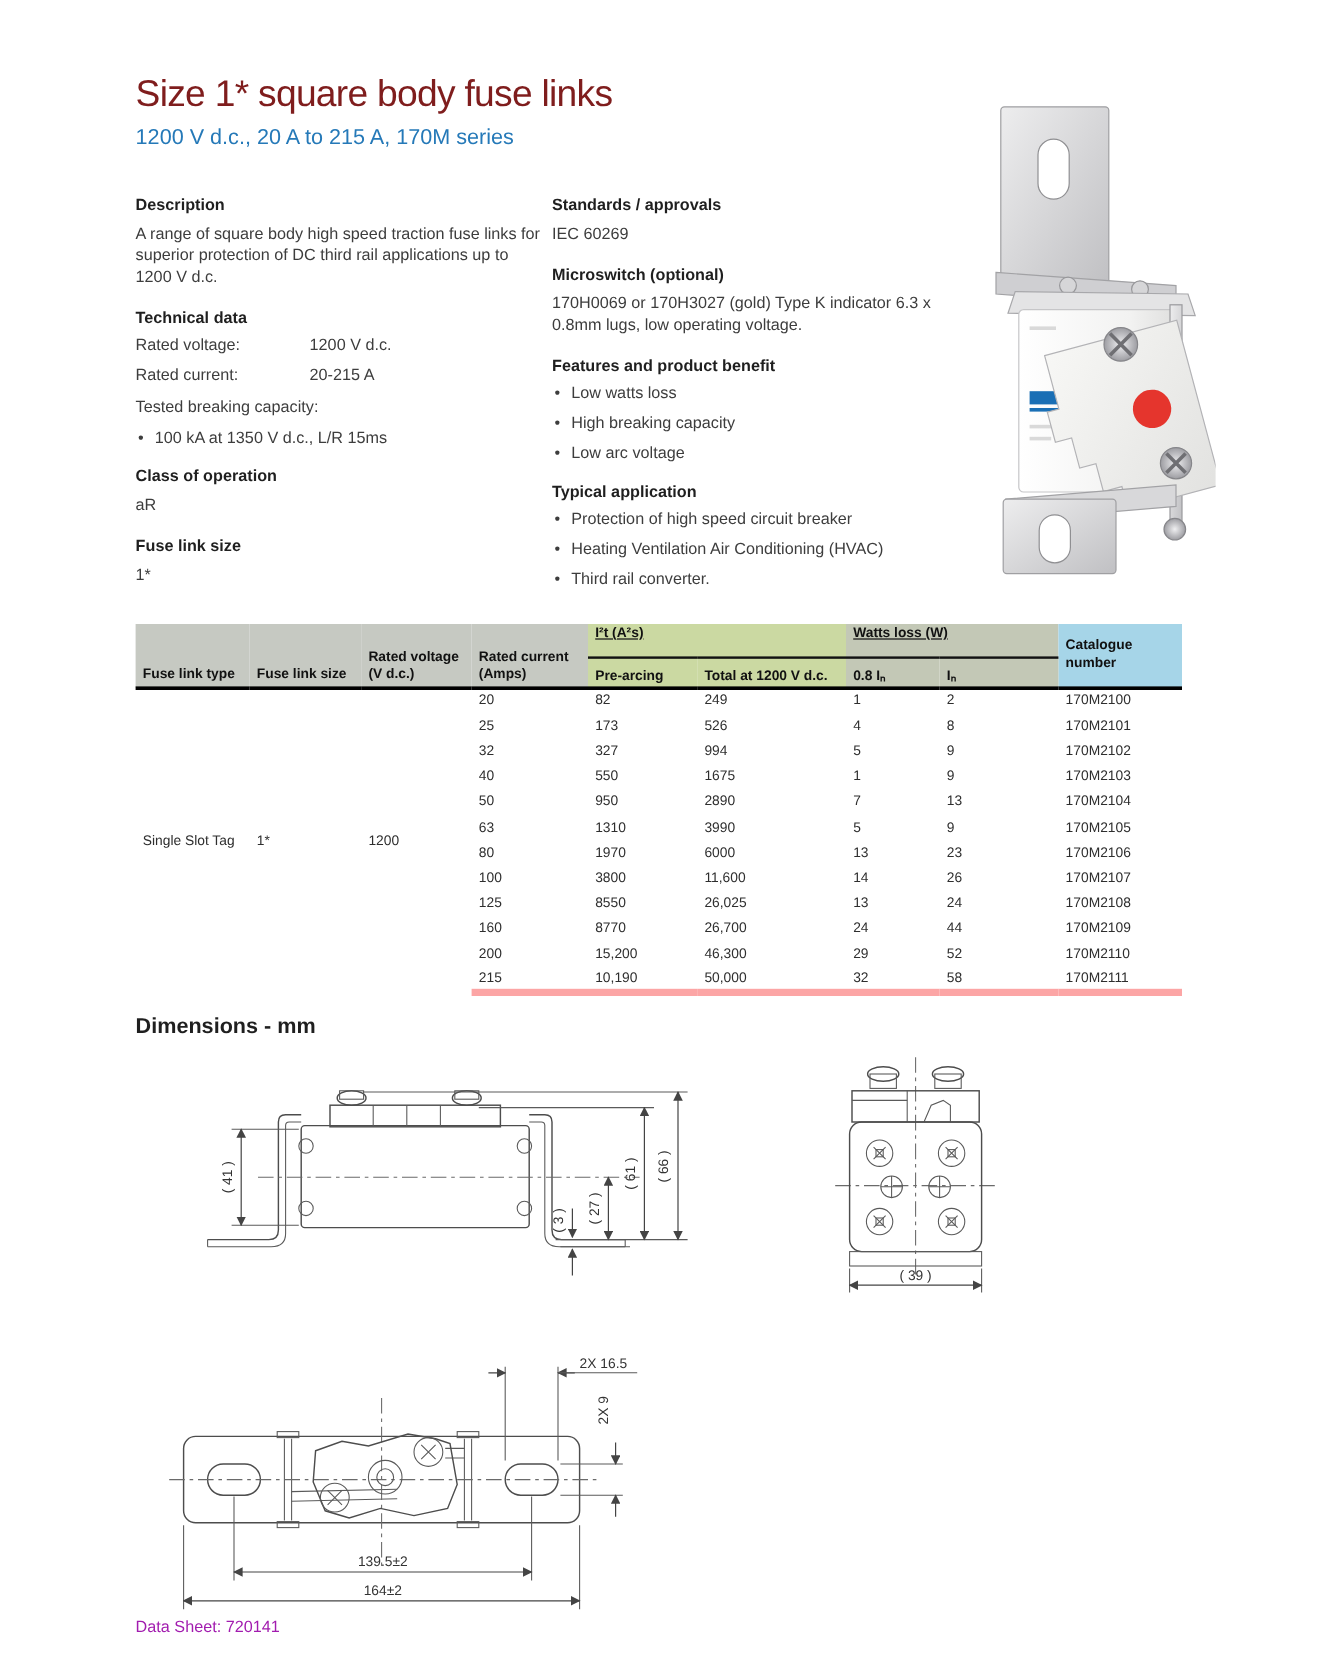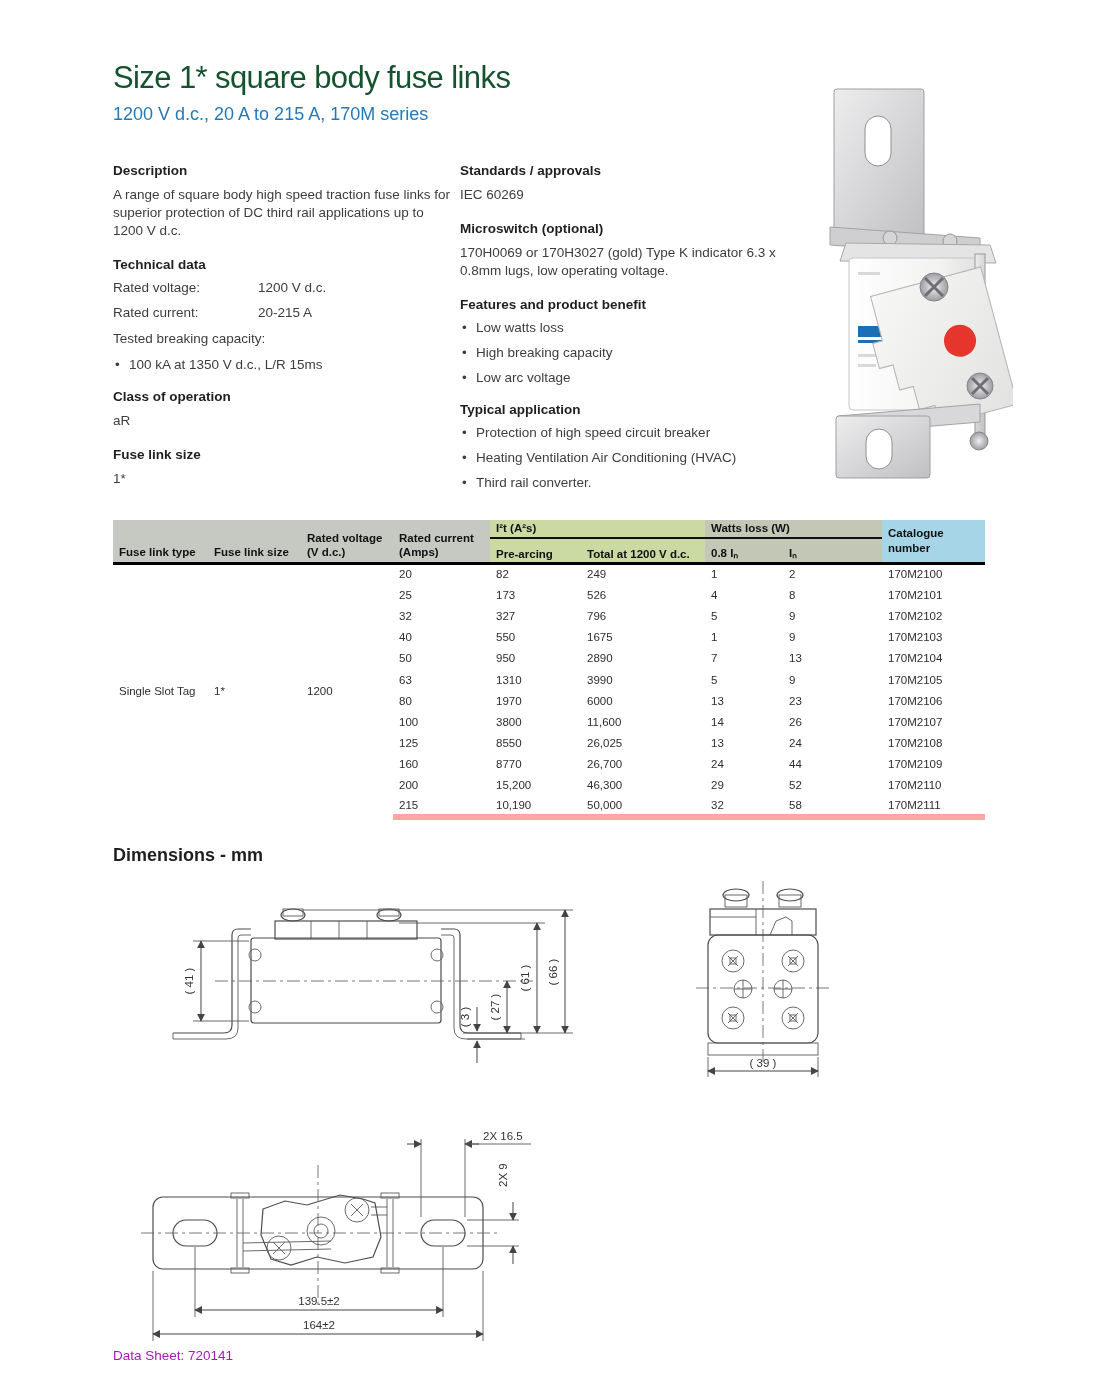--- a/index.html
+++ b/index.html
@@ -5,21 +5,21 @@
   * { margin:0; padding:0; box-sizing:border-box; }
   html,body { background:#888; }
   body { font-family:"Liberation Sans", sans-serif; }
   .page {
     position:relative; width:1104px; height:1387px; margin:0 auto;
     background:#ffffff; color:#3d3d3d; overflow:hidden;
   }
   
   .title {
     position:absolute; left:113px; top:60px;
-    font-size:31px; font-weight:400; letter-spacing:-0.6px; color:#14532d;
+    font-size:31px; font-weight:400; letter-spacing:-0.6px; color:#7f1d1d;
   }
   .subtitle {
     position:absolute; left:113px; top:104px;
     font-size:18px; font-weight:400; color:var(--subtitle-blue,#2579b8);
   }
   
   .col-left  { position:absolute; left:113px; top:150px; width:340px; }
   .col-right { position:absolute; left:460px; top:150px; width:360px; }
   .sec-h { font-size:13.5px; font-weight:bold; color:#1f1f1f; margin:17px 0 8px 0; }
   .sec-h:first-child { margin-top:13px; }
@@ -29,21 +29,21 @@
   .blist li { font-size:13.5px; margin-bottom:12px; padding-left:16px; position:relative; }
   .blist li::before { content:"•"; position:absolute; left:2px; top:0; color:#3d3d3d; }
   .blist.tight li { margin-bottom:10px; }
   
   .product { position:absolute; left:828px; top:86px; width:185px; height:395px; }
   
   .table-wrap { position:absolute; left:113px; top:520px; width:872px; }
   table.fuse { border-collapse:collapse; width:872px; table-layout:fixed; }
   table.fuse th, table.fuse td { text-align:left; padding:2px 4px 2px 6px; }
   thead th { font-size:11.5px; font-weight:bold; color:#111; }
-  thead .grp { vertical-align:top; padding-top:5px; border-bottom:2px solid #111; height:18px; }
+  thead .grp { vertical-align:top; padding-top:5px; border-bottom:2px solid #111; height:28px;text-decoration:underline; }
   thead .sub { vertical-align:bottom; padding-bottom:5px; height:25px; }
   thead .span2 { vertical-align:bottom; padding-bottom:5px; white-space:pre-line; line-height:1.25; }
   thead .mid { vertical-align:middle; white-space:pre-line; line-height:1.25; }
   thead tr:last-child th, thead tr:first-child th.span2, thead tr:first-child th.mid { border-bottom:3px solid #000; }
   .bg-gray  { background:var(--table-gray,#c6c9c2); }
   .bg-green { background:var(--table-green,#cbd9a2); }
   .bg-watts { background:var(--table-watts,#c3c8b6); }
   .bg-blue  { background:var(--table-blue,#a6d5e8); }
   tbody td { font-size:11.5px; color:#2e2e2e; height:21.2px; }
   tbody tr:last-child td { border-bottom:6px solid #fca5a5; }
@@ -236,21 +236,21 @@
             <td>25</td>
             <td>173</td>
             <td>526</td>
             <td>4</td>
             <td>8</td>
             <td>170M2101</td>
           </tr>
           <tr>
             <td>32</td>
             <td>327</td>
-            <td>796</td>
+            <td>994</td>
             <td>5</td>
             <td>9</td>
             <td>170M2102</td>
           </tr>
           <tr>
             <td>40</td>
             <td>550</td>
             <td>1675</td>
             <td>1</td>
             <td>9</td>

